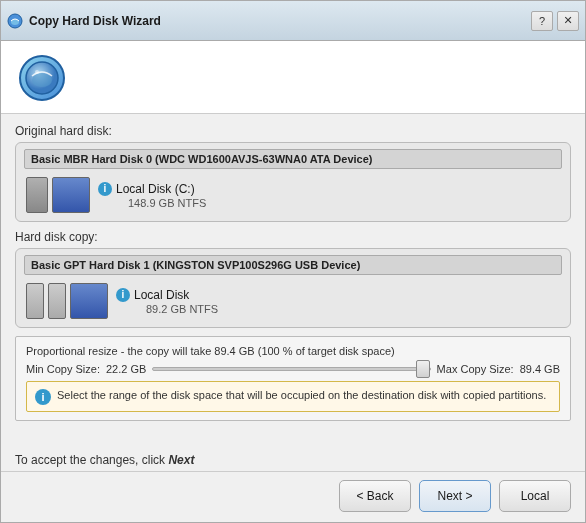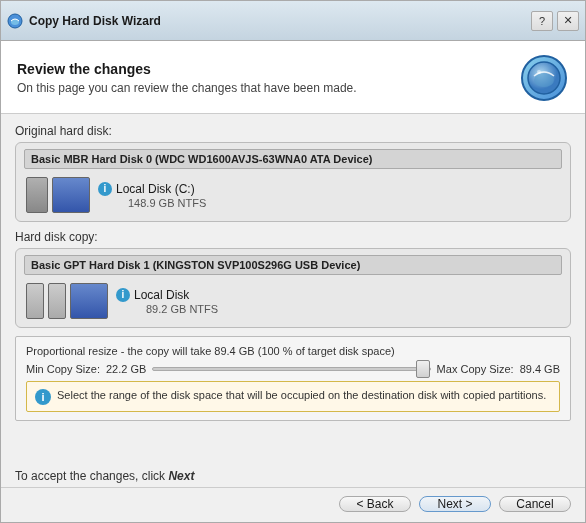--- a/index.html
+++ b/index.html
@@ -275,25 +275,25 @@
       display: flex;
       justify-content: flex-end;
       align-items: center;
       padding: 8px 14px 10px 14px;
       gap: 8px;
       border-top: 1px solid #ccc;
       background: #f0f0f0;
       flex-shrink: 0;
     }
     .btn {
-      height: 16px;
+      height: 32px;
       min-width: 72px;
       padding: 0 14px;
       border: 1px solid #aaa;
-      border-radius: 10px;
+      border-radius: 5px;
       background: linear-gradient(to bottom, #f8f8f8, #e0e0e0);
       font-size: 12px;
       color: #1a1a1a;
       cursor: pointer;
       display: flex;
       align-items: center;
       justify-content: center;
     }
     .btn-next {
       border-color: #6699cc;
@@ -316,24 +316,20 @@
     <span class="title-bar-text">Copy Hard Disk Wizard</span>
     <div class="title-bar-buttons">
       <div class="title-btn">?</div>
       <div class="title-btn">✕</div>
     </div>
   </div>
 
   <div class="content-area">
 
     <div class="header-section">
-      <div class="header-text">
-        <div class="header-title">Review the changes</div>
-        <div class="header-subtitle">On this page you can review the changes that have been made.</div>
-      </div>
       <div class="header-image">
         <div class="disk-icon-large">
           <svg width="36" height="36" viewBox="0 0 36 36">
             <ellipse cx="18" cy="18" rx="16" ry="16" fill="url(#grad1)" stroke="#2060a0" stroke-width="1.5"></ellipse>
             <defs>
               <radialGradient id="grad1" cx="40%" cy="35%">
                 <stop offset="0%" stop-color="#b0d8f0"></stop>
                 <stop offset="100%" stop-color="#3a7abf"></stop>
               </radialGradient>
             </defs>
@@ -399,16 +395,16 @@
 
     </div>
 
     <div class="footer-text">
       <span>To accept the changes, click </span><strong>Next</strong>
     </div>
 
     <div class="button-bar">
       <button class="btn">&lt; Back</button>
       <button class="btn btn-next">Next &gt;</button>
-      <button class="btn">Cancel</button>
+      <button class="btn">Local</button>
     </div>
   </div>
 </div>
 
 </body></html>

